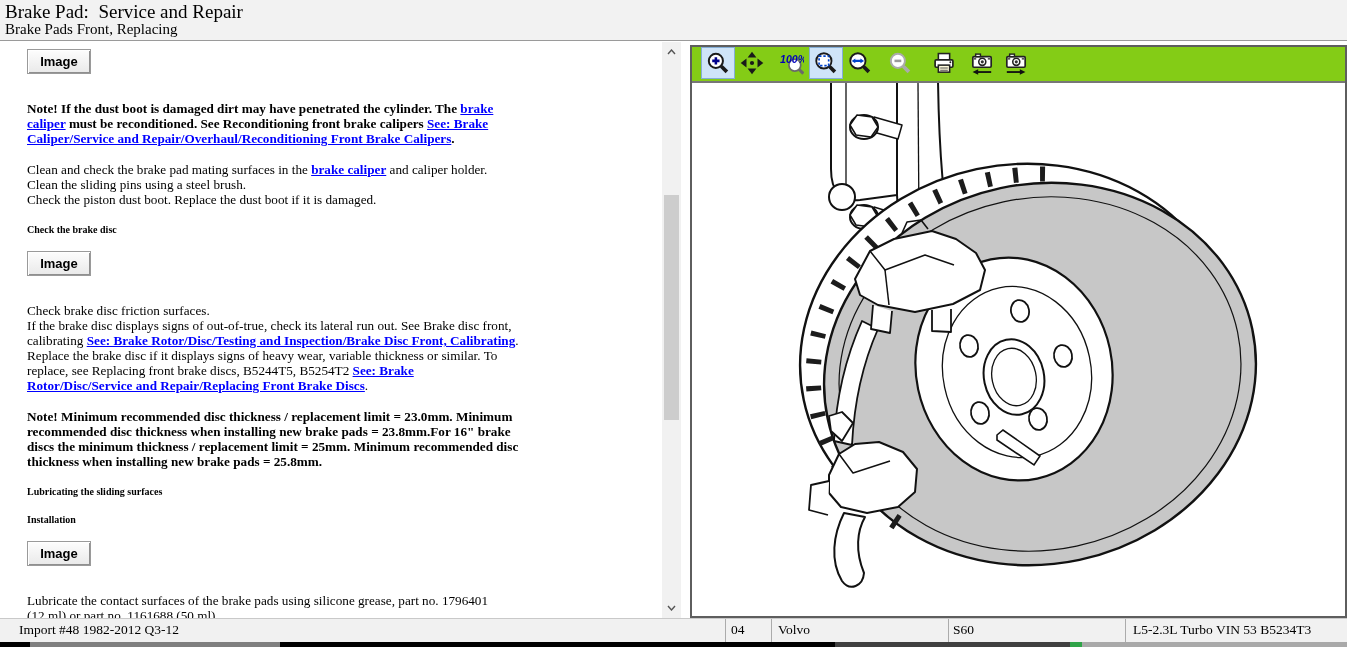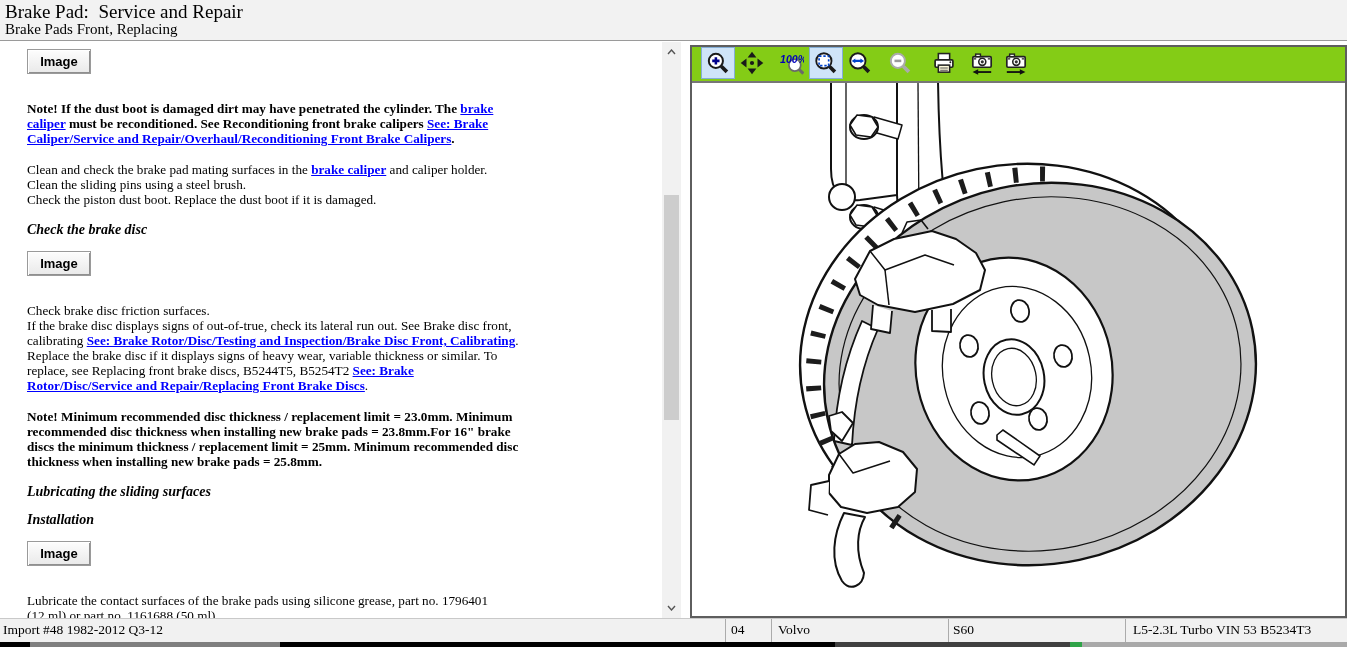--- a/index.html
+++ b/index.html
@@ -15,41 +15,41 @@
   
   .left-pane{position:absolute;top:42px;left:0;width:662px;height:576px;background:#fff;overflow:hidden;}
   .doc{position:absolute;top:7px;left:27px;width:492px;font-size:13.2px;line-height:15px;}
   .img-btn{display:block;margin:0 0 27px 0;width:64px;height:25px;
     background:linear-gradient(#fdfdfd,#e9e9e9);
     border:1px solid #9a9a9a;
     box-shadow:inset 1px 1px 0 #ffffff,inset -1px -1px 0 #8f8f8f;
     font:bold 13px "Liberation Sans",sans-serif;color:#000;cursor:default;}
   .doc-para{margin:0 0 16px 0;}
   .doc-para.bold{font-weight:bold;}
-  .doc-heading{font-weight:bold;font-size:14px;line-height:14px;margin:0 0 14px 0;font-style:italic;}
+  .doc-heading{font-weight:bold;font-size:10px;line-height:14px;margin:0 0 14px 0;}
   .doc-link{color:#0000ff;font-weight:bold;text-decoration:underline;cursor:pointer;}
   
   .v-scroll{position:absolute;top:42px;left:662px;width:19px;height:576px;background:#f1f1f1;}
   .v-scroll .arrow{position:absolute;left:0;width:19px;height:16px;display:flex;align-items:center;justify-content:center;}
   .v-scroll .arrow.up{top:2px;} .v-scroll .arrow.down{bottom:2px;}
   .v-scroll .thumb{position:absolute;top:153px;left:2px;width:15px;height:225px;background:#cdcdcd;}
   
   .right-pane{position:absolute;top:45px;left:690px;width:657px;height:573px;
     border:2px solid #5e5e5e;box-sizing:border-box;background:#fff;}
   .toolbar{height:36px;background:#84cc16;border-bottom:2px solid #777;box-sizing:border-box;
     display:flex;align-items:flex-start;padding-left:9px;}
   .tb-btn{width:34px;height:32px;display:flex;align-items:center;justify-content:center;
     border:1px solid transparent;box-sizing:border-box;background:transparent;padding:0;}
   .tb-btn.selected{background:#cfe4f8;border-color:#84aed6;} .sp6{width:6px;} .sp10{width:10px;} .sp4{width:4px;}
   .image-area{position:relative;width:653px;height:533px;overflow:hidden;background:#fff;}
   
   .statusbar{position:absolute;top:618px;left:0;width:1347px;height:24px;background:#f1f1f1;
     border-top:1px solid #c9c9c9;box-sizing:border-box;font-size:13.5px;}
   .statusbar .cell{position:absolute;top:3px;white-space:nowrap;}
-  .sb0{left:3px;} .sb1{left:731px;} .sb2{left:778px;} .sb3{left:953px;} .sb4{left:1133px;}
+  .sb0{left:19px;} .sb1{left:731px;} .sb2{left:778px;} .sb3{left:953px;} .sb4{left:1133px;}
   .sb-div{position:absolute;top:0;width:1px;height:23px;background:#ababab;}
   .d1{left:725px;} .d2{left:771px;} .d3{left:948px;} .d4{left:1125px;}
   
   .bottom-strip{position:absolute;top:642px;left:0;width:1347px;height:5px;background:#000;}
   .bottom-strip .seg{position:absolute;top:0;height:5px;}
 </style>
 </head>
 <body>
 
 <div class="header">

